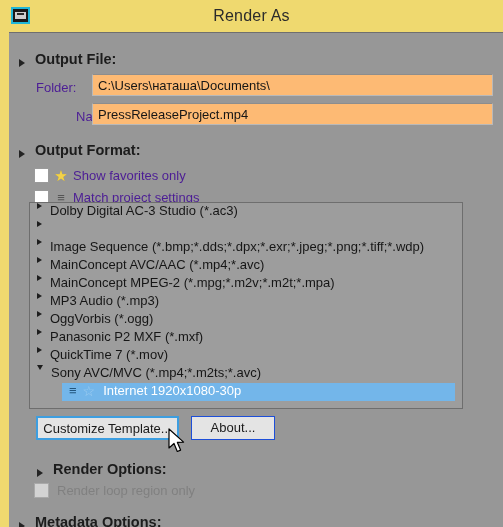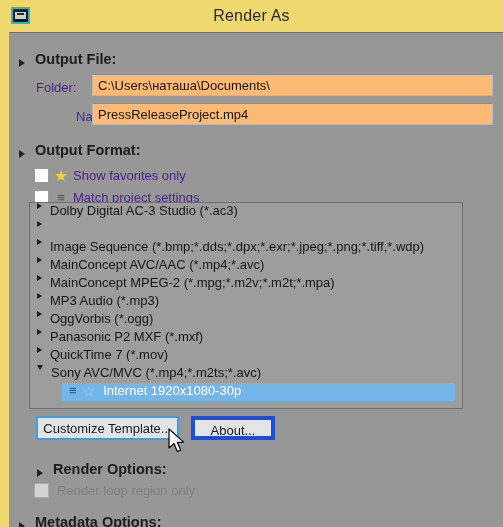--- a/index.html
+++ b/index.html
@@ -237,21 +237,21 @@
   .row-cut .list-label {
     color: #4a4a4a;
     position: relative;
     top: 7px;
   }
 
   
   .btn {
     position: absolute;
     background: #e4e4e4;
-    border: 4px solid #1d4ed8;
+    border: 1px solid #1d4ed8;
     box-sizing: border-box;
     font-family: "Liberation Sans", sans-serif;
     font-size: 13px;
     color: #1a1a1a;
     text-align: center;
     line-height: 22px;
     cursor: default;
     white-space: nowrap;
   }
   .btn.focused {

